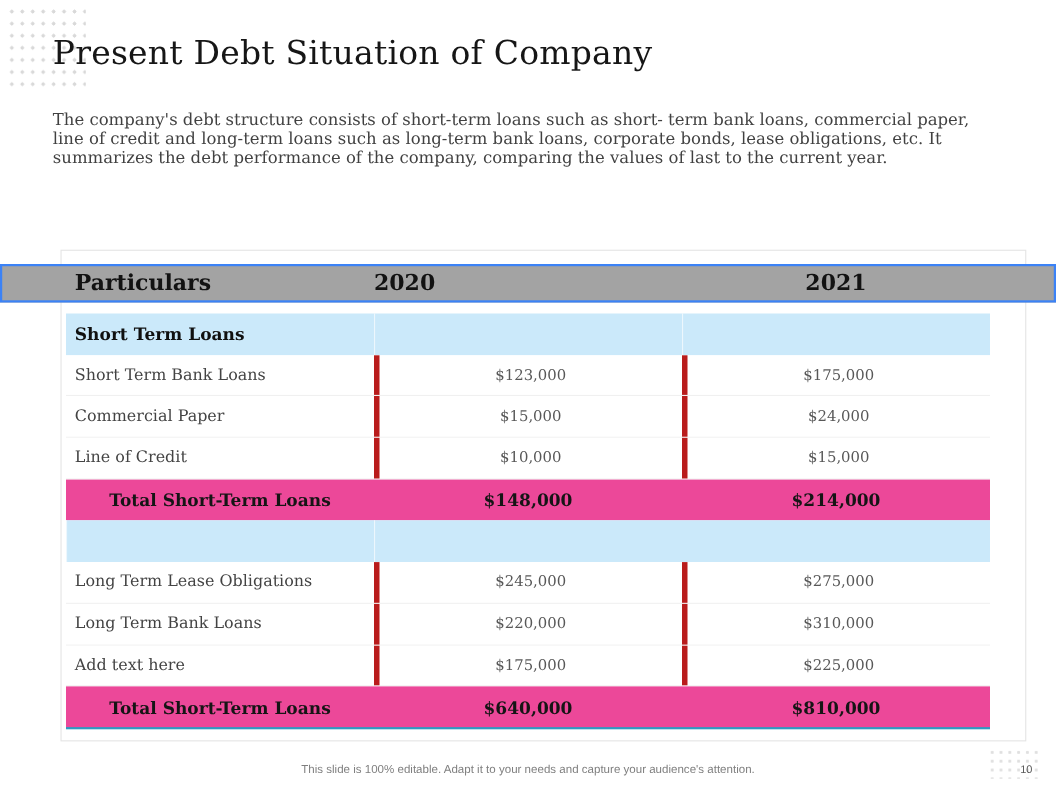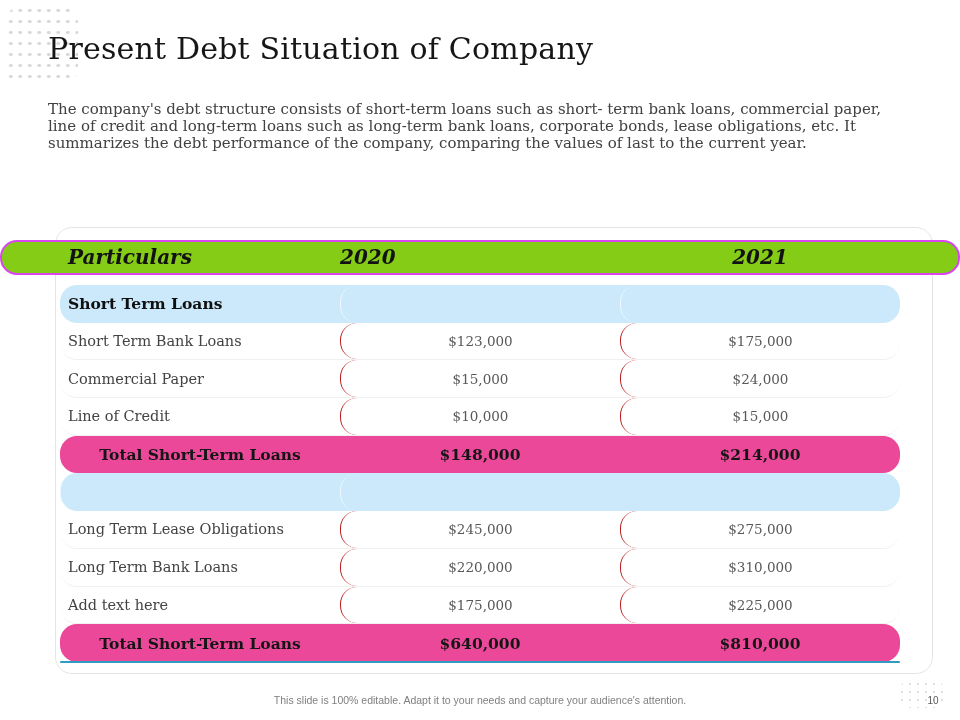--- a/index.html
+++ b/index.html
@@ -1,15 +1,15 @@
 <!DOCTYPE html>
 <html><head>
 <meta charset="utf-8">
 <style>
-  * { margin:0; padding:0; box-sizing:border-box;border-radius:17px; }
+  * { margin:0; padding:0; box-sizing:border-box; }
   html,body { background:#ffffff; }
   .slide {
     position:relative; width:960px; height:720px; background:#ffffff;
     overflow:hidden; font-family:"DejaVu Serif", serif;
   }
   
   .dots-tl {
     position:absolute; left:6px; top:5px; width:72px; height:80px;
     background-image: radial-gradient(circle, #d2d2d2 1.6px, transparent 1.9px);
     background-size: 9.5px 11px; opacity:.85;
@@ -29,40 +29,40 @@
     font-size:15px; line-height:17px; color:#414141;
   }
   
   .panel {
     position:absolute; left:55px; top:227px; width:878px; height:447px;
     background:#ffffff; border:1px solid #e4e4e4;
   }
   
   .header-band {
     position:absolute; left:0; top:240px; width:960px; height:35px;
-    background:#84cc16; border:2px solid #d946ef;font-style:italic;
+    background:#a3a3a3; border:2px solid #3b82f6;
   }
   .header-band .hcell {
     position:absolute; top:0; height:31px; line-height:31px;
     font-size:20px; font-weight:700; color:#121212;
   }
   .hc1 { left:66px; }
   .hc2 { left:338px; width:280px; }
   .hc3 { left:618px; width:280px; text-align:center; }
   
   .table-body { position:absolute; left:60px; top:285px; width:840px; }
   .t-row { display:flex; height:37.7px; align-items:stretch; }
   .t-row .cell { display:flex; align-items:center; }
   .t-row .c1 { width:280px; padding-left:8px;text-align:center; }
   .t-row .c2 { width:280px; justify-content:center; }
   .t-row .c3 { width:280px; justify-content:center; }
   .t-row.data { background:#ffffff; border-bottom:1px solid #f0f0f0; }
   .t-row.data .c1 { font-size:14.5px; color:#434343; }
   .t-row.data .c2, .t-row.data .c3 { font-size:13.5px; color:#585858; }
-  .t-row.data .c2, .t-row.data .c3 { border-left:1px solid #b91c1c; }
+  .t-row.data .c2, .t-row.data .c3 { border-left:5px solid #b91c1c; }
   .t-row.section { background:#cbe9fa; }
   .t-row.section .c1 { font-size:15.5px; font-weight:700; color:#101010; }
   .t-row.section .c2, .t-row.section .c3 { border-left:1px solid rgba(255,255,255,.65); }
   .t-row.total { background:#ec4899; }
   .t-row.total .c1 { font-size:15.5px; font-weight:700; color:#151515;
                      justify-content:center; padding-left:0; }
   .t-row.total .c2, .t-row.total .c3 { font-size:15.5px; font-weight:700; color:#151515; }
   .table-bottom-line {
     position:absolute; left:60px; top:661px; width:840px; height:2px;
     background:#2f9bc1;

